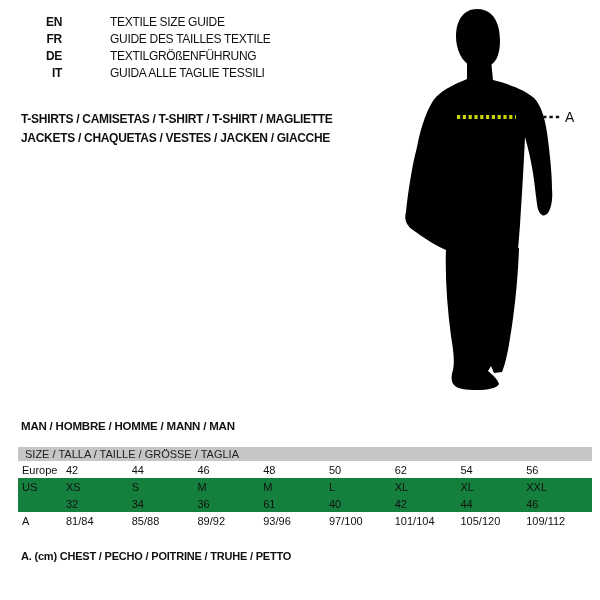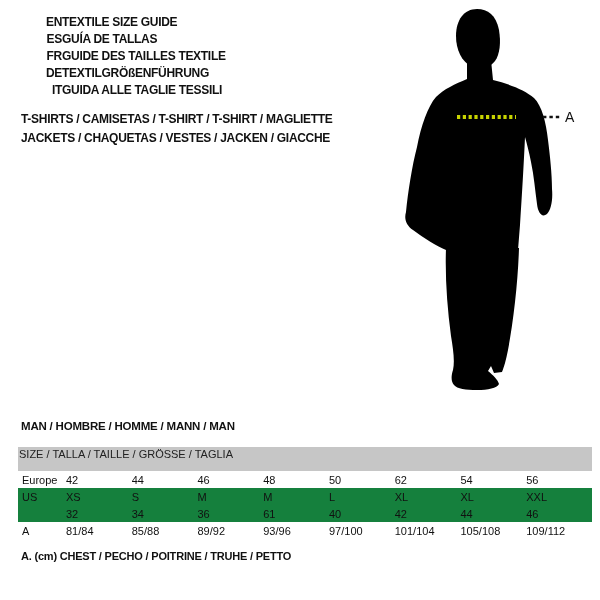--- a/index.html
+++ b/index.html
@@ -10,56 +10,52 @@
     color:#111;
     position:relative;
     overflow:hidden;
   }
   * { box-sizing:border-box; }
 
   
   .lang-list { position:absolute; left:22px; top:13px;text-align:right; }
   .lang-row { display:flex; height:17px; align-items:center; }
   .lang-code { width:40px; font-size:12px; font-weight:bold; letter-spacing:-0.3px; }
-  .lang-label { font-size:12px; font-weight:bold; letter-spacing:-0.3px; white-space:nowrap; }
+  .lang-label { font-size:12px; font-weight:normal; letter-spacing:-0.3px; white-space:nowrap;margin-left:48px; }
 
   
   .categories { position:absolute; left:21px; top:110px; }
   .cat-line { font-size:12px; font-weight:bold; letter-spacing:-0.3px; line-height:19px; white-space:nowrap; }
 
   
   .figure-wrap { position:absolute; left:400px; top:0; width:200px; height:400px; }
   .figure-wrap svg { display:block; }
   .measure-a-text { font-family:"Liberation Sans", sans-serif; font-size:14px; fill:#111; }
 
   
   .section-title { position:absolute; left:21px; top:420px; font-size:11.5px; font-weight:bold; letter-spacing:-0.2px; }
 
   
   .size-table { position:absolute; left:18px; top:447px; width:574px; font-size:11px; }
-  .t-header { height:24px; line-height:14px; background:#c6c6c6; padding-left:1px; color:#222; }
+  .t-header { height:14px; line-height:14px; background:#c6c6c6; padding-left:7px; color:#222; }
   .t-row { display:flex; height:17px; align-items:center; }
   .t-row.shaded { background:#15803d; }
   .t-label { width:48px; padding-left:4px; }
   .t-cell { flex:1 1 0; text-align:left; }
 
   
   .footnote { position:absolute; left:21px; top:550px; font-size:11px; font-weight:bold; letter-spacing:-0.2px; }
 </style>
 </head>
 <body>
 
 <div class="lang-list">
   <div class="lang-row">
     <span class="lang-code">EN</span>
     <span class="lang-label">TEXTILE SIZE GUIDE</span>
-  </div>
-  <div class="lang-row">
-    <span class="lang-code">ES</span>
-    <span class="lang-label">GUÍA DE TALLAS</span>
   </div>
   <div class="lang-row">
     <span class="lang-code">FR</span>
     <span class="lang-label">GUIDE DES TAILLES TEXTILE</span>
   </div>
   <div class="lang-row">
     <span class="lang-code">DE</span>
     <span class="lang-label">TEXTILGRÖßENFÜHRUNG</span>
   </div>
   <div class="lang-row">
@@ -154,18 +150,18 @@
   </div>
 
   <div class="t-row">
     <span class="t-label">A</span>
     <span class="t-cell">81/84</span>
     <span class="t-cell">85/88</span>
     <span class="t-cell">89/92</span>
     <span class="t-cell">93/96</span>
     <span class="t-cell">97/100</span>
     <span class="t-cell">101/104</span>
-    <span class="t-cell">105/108</span>
+    <span class="t-cell">105/120</span>
     <span class="t-cell">109/112</span>
   </div>
 </div>
 
 <div class="footnote">A. (cm) CHEST / PECHO / POITRINE / TRUHE / PETTO</div>
 
 </body></html>

